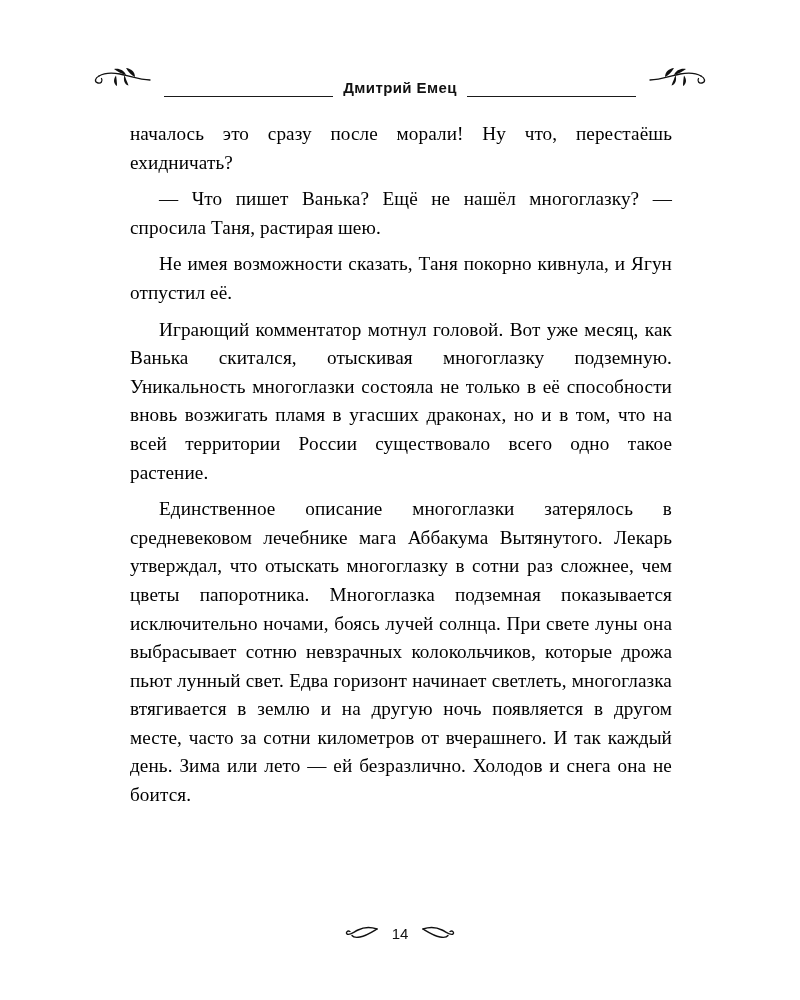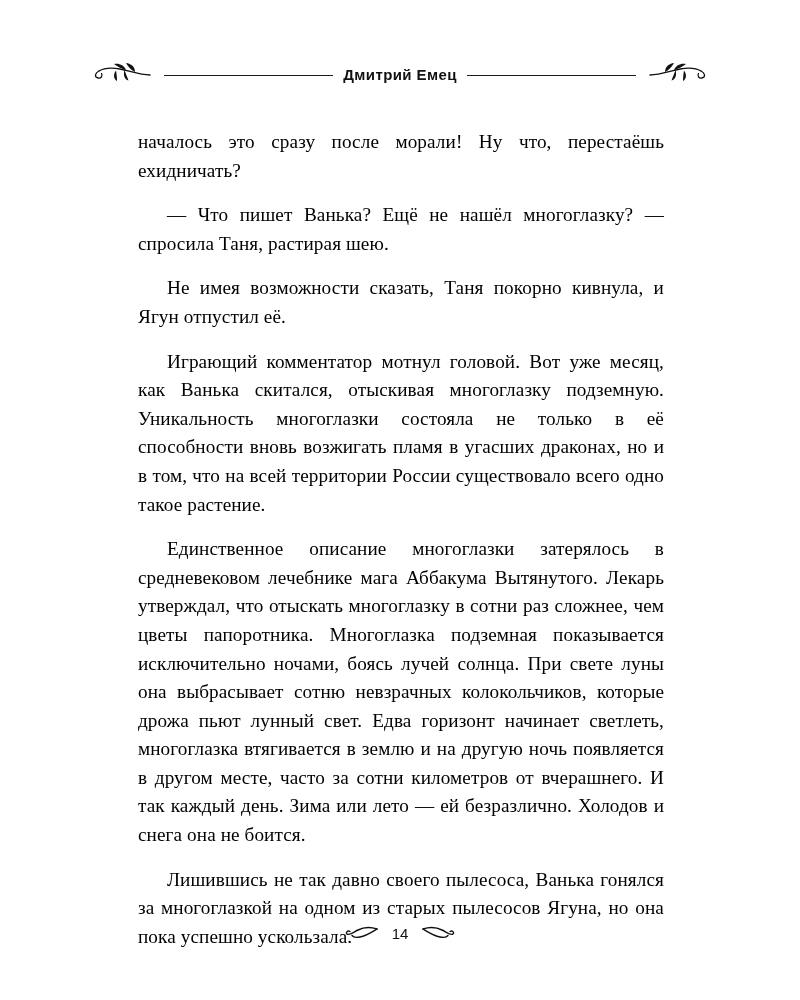--- a/index.html
+++ b/index.html
@@ -22,21 +22,21 @@
   }
 
   
   .header {
     position: absolute;
     top: 52px;
     left: 90px;
     right: 90px;
     height: 44px;
     display: flex;
-    align-items: center;
+    align-items: flex-end;
     justify-content: center;
   }
   .header-rule {
     flex: 1 1 auto;
     height: 1px;
     background: #1a1a1a;
     margin: 0 10px;
     position: relative;
     top: 1px;
   }
@@ -58,21 +58,21 @@
   .orn.right { margin-left: 2px; }
 
   
   .content {
     position: absolute;
     top: 112px;
     left: 122px;
     width: 558px;
   }
   .content p {
-    margin: 16px;
+    margin: 8px;
     font-size: 19.2px;
     line-height: 28.6px;
     text-align: justify;
     text-justify: inter-word;
     hyphens: manual;
     letter-spacing: 0.1px;
   }
   .content p.indent {
     text-indent: 29px;
   }
@@ -135,21 +135,20 @@
       </svg>
     </span>
   </div>
 
   <div class="content">
     <p>началось это сразу после морали! Ну что, перестаёшь ехидничать?</p>
     <p class="indent">— Что пишет Ванька? Ещё не нашёл многоглазку? — спросила Таня, растирая шею.</p>
     <p class="indent">Не имея возможности сказать, Таня покорно кивнула, и Ягун отпустил её.</p>
     <p class="indent">Играющий комментатор мотнул головой. Вот уже месяц, как Ванька скитался, отыскивая многоглазку подземную. Уникальность многоглазки состояла не только в её способности вновь возжигать пламя в угасших драконах, но и в том, что на всей территории России существовало всего одно такое растение.</p>
     <p class="indent">Единственное описание многоглазки затерялось в средневековом лечебнике мага Аббакума Вытянутого. Лекарь утверждал, что отыскать многоглазку в сотни раз сложнее, чем цветы папоротника. Многоглазка подземная показывается исключительно ночами, боясь лучей солнца. При свете луны она выбрасывает сотню невзрачных колокольчиков, которые дрожа пьют лунный свет. Едва горизонт начинает светлеть, многоглазка втягивается в землю и на другую ночь появляется в другом месте, часто за сотни километров от вчерашнего. И так каждый день. Зима или лето — ей безразлично. Холодов и снега она не боится.</p>
-    <p class="indent">Лишившись не так давно своего пылесоса, Ванька гонялся за многоглазкой на одном из старых пылесосов Ягуна, но она пока успешно ускользала.</p>
   </div>
 
   <div class="footer">
     <span class="foot-orn">
       <svg viewBox="0 0 34 18" width="34" height="18" aria-hidden="true">
         <g fill="none" stroke="#111111" stroke-width="1.4" stroke-linecap="round">
           <path d="M33 5 C27 3, 20 3, 14 6 C9 8.5, 5 12, 3 10 C1.5 8.5, 3.5 6, 6 7.5"></path>
           <path d="M33 5 C28 8, 22 12, 16 13 C12 13.7, 9 13, 8 11.5"></path>
         </g>
       </svg>

